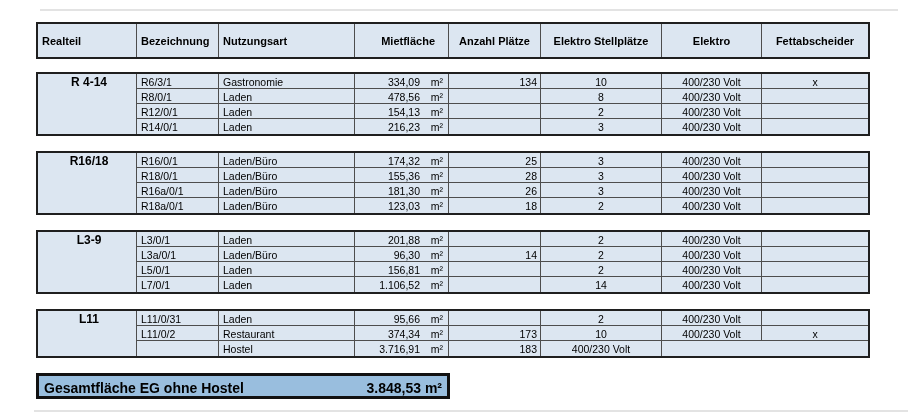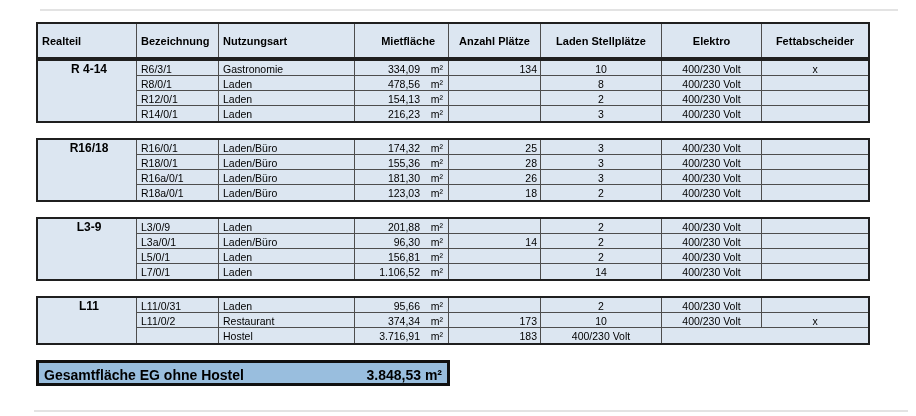--- a/index.html
+++ b/index.html
@@ -35,21 +35,21 @@
     border-right:1px solid var(--grid-line);
     border-bottom:1px solid var(--grid-line);
     font-size:10.5px;
     line-height:14px;
     white-space:nowrap;
     overflow:hidden;
   }
   .cell.lastcol{border-right:none;}
   .cell.last-row{border-bottom:none;}
 
-  .header-block{grid-template-rows:33px;}
+  .header-block{grid-template-rows:33px;margin-bottom:13px;}
   .header-block .cell{
     display:flex;align-items:center;
     font-weight:bold;font-size:11px;
     border-bottom:none;
   }
   .header-block .al{padding-left:4px;}
   .header-block .ar{justify-content:flex-end;padding-right:13px;}
   .header-block .ac{justify-content:center;}
 
   .group-block{margin-bottom:15px;}
@@ -83,21 +83,21 @@
 <div class="page">
   <div class="artifact top"></div>
   <div class="artifact bottom"></div>
 
   <div class="tblock header-block">
     <div class="cell al">Realteil</div>
     <div class="cell al">Bezeichnung</div>
     <div class="cell al">Nutzungsart</div>
     <div class="cell ar">Mietfläche</div>
     <div class="cell ac">Anzahl Plätze</div>
-    <div class="cell ac">Laden Stellplätze</div>
+    <div class="cell ac">Elektro Stellplätze</div>
     <div class="cell ac">Elektro</div>
     <div class="cell ac lastcol">Fettabscheider</div>
   </div>
 
   <div id="groups">
       <div class="tblock group-block" style="grid-template-rows: repeat(4, 15px);">
         <div class="cell rt-cell" style="grid-row: 1 / span 4;">R 4-14</div>
         <div class="cell al">R6/3/1</div>
         <div class="cell al">Gastronomie</div>
         <div class="cell mf">
@@ -177,21 +177,21 @@
           <span class="mf-num">123,03</span>
           <span class="mf-unit">m²</span>
         </div>
         <div class="cell ar last-row">18</div>
         <div class="cell ac last-row">2</div>
         <div class="cell ac last-row">400/230 Volt</div>
         <div class="cell ac lastcol last-row"></div>
       </div>
       <div class="tblock group-block" style="grid-template-rows: repeat(4, 15px);">
         <div class="cell rt-cell" style="grid-row: 1 / span 4;">L3-9</div>
-        <div class="cell al">L3/0/9</div>
+        <div class="cell al">L3/0/1</div>
         <div class="cell al">Laden</div>
         <div class="cell mf">
           <span class="mf-num">201,88</span>
           <span class="mf-unit">m²</span>
         </div>
         <div class="cell ar"></div>
         <div class="cell ac">2</div>
         <div class="cell ac">400/230 Volt</div>
         <div class="cell ac lastcol"></div>
         <div class="cell al">L3a/0/1</div>

